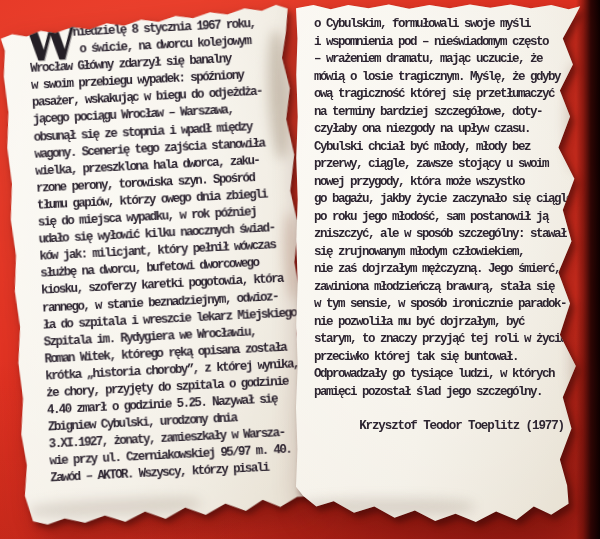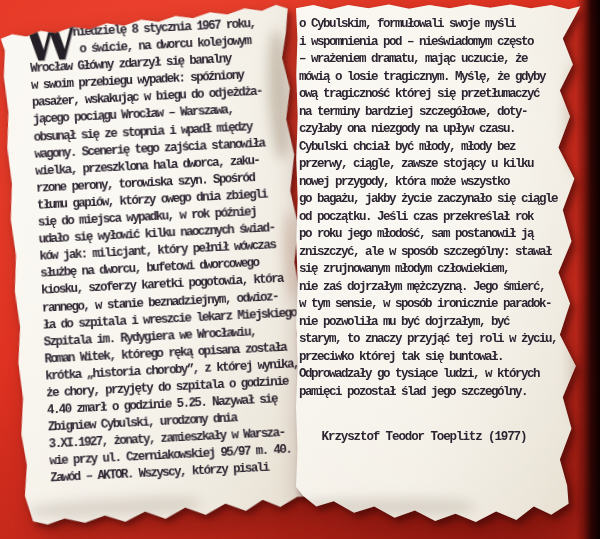--- a/index.html
+++ b/index.html
@@ -74,26 +74,26 @@
   }
   .left-col .ln:nth-child(1){padding-left:44px;}
   .left-col .ln:nth-child(2){padding-left:50px;}
   .dropcap{
     position:absolute;left:24px;top:8px;z-index:3;
     font:700 46px/46px "DejaVu Serif","Liberation Serif",serif;
     color:#241f26;letter-spacing:0;
     text-shadow:1px 1px 0 rgba(36,31,38,.35);
   }
   .right-colwrap{
-    position:absolute;left:3px;top:14px;width:258px;color:#2c2430;
+    position:absolute;left:18px;top:14px;width:258px;color:#2c2430;
     font:700 12.5px/17.5px "Liberation Mono","DejaVu Sans Mono",monospace;
     letter-spacing:-1.5px;white-space:nowrap;
   }
   .signature{
-    text-align:center;margin-top:28px;padding-right:8px;letter-spacing:-1.1px;
+    text-align:right;margin-top:17px;padding-right:8px;letter-spacing:-1.1px;
   }
 </style>
 </head>
 <body>
 
 <div class="stage">
   <div class="bg"></div>
   <div class="book-edge"></div>
 
   <div class="paper-wrap left">
@@ -142,28 +142,28 @@
       <div class="right-colwrap">
         <div>
             <div class="ln">o Cybulskim, formułowali swoje myśli</div>
             <div class="ln">i wspomnienia pod – nieświadomym często</div>
             <div class="ln">– wrażeniem dramatu, mając uczucie, że</div>
             <div class="ln">mówią o losie tragicznym. Myślę, że gdyby</div>
             <div class="ln">ową tragiczność której się przetłumaczyć</div>
             <div class="ln">na terminy bardziej szczegółowe, doty-</div>
             <div class="ln">czyłaby ona niezgody na upływ czasu.</div>
             <div class="ln">Cybulski chciał być młody, młody bez</div>
-            <div class="ln">przerwy, ciągle, zawsze stojący u kilku</div>
+            <div class="ln">przerwy, ciągle, zawsze stojący u swoim</div>
             <div class="ln">nowej przygody, która może wszystko</div>
             <div class="ln">go bagażu, jakby życie zaczynało się ciągle</div>
-            <div class="ln">od początku. Jeśli czas przekreślał rok</div>
             <div class="ln">po roku jego młodość, sam postanowił ją</div>
             <div class="ln">zniszczyć, ale w sposób szczególny: stawał</div>
             <div class="ln">się zrujnowanym młodym człowiekiem,</div>
             <div class="ln">nie zaś dojrzałym mężczyzną. Jego śmierć,</div>
+            <div class="ln">zawiniona młodzieńczą brawurą, stała się</div>
             <div class="ln">w tym sensie, w sposób ironicznie paradok-</div>
             <div class="ln">nie pozwoliła mu być dojrzałym, być</div>
             <div class="ln">starym, to znaczy przyjąć tej roli w życiu,</div>
             <div class="ln">przeciwko której tak się buntował.</div>
             <div class="ln">Odprowadzały go tysiące ludzi, w których</div>
             <div class="ln">pamięci pozostał ślad jego szczególny.</div>
           </div>
         <div class="signature">Krzysztof Teodor Toeplitz (1977)</div>
       </div>
     </div>

